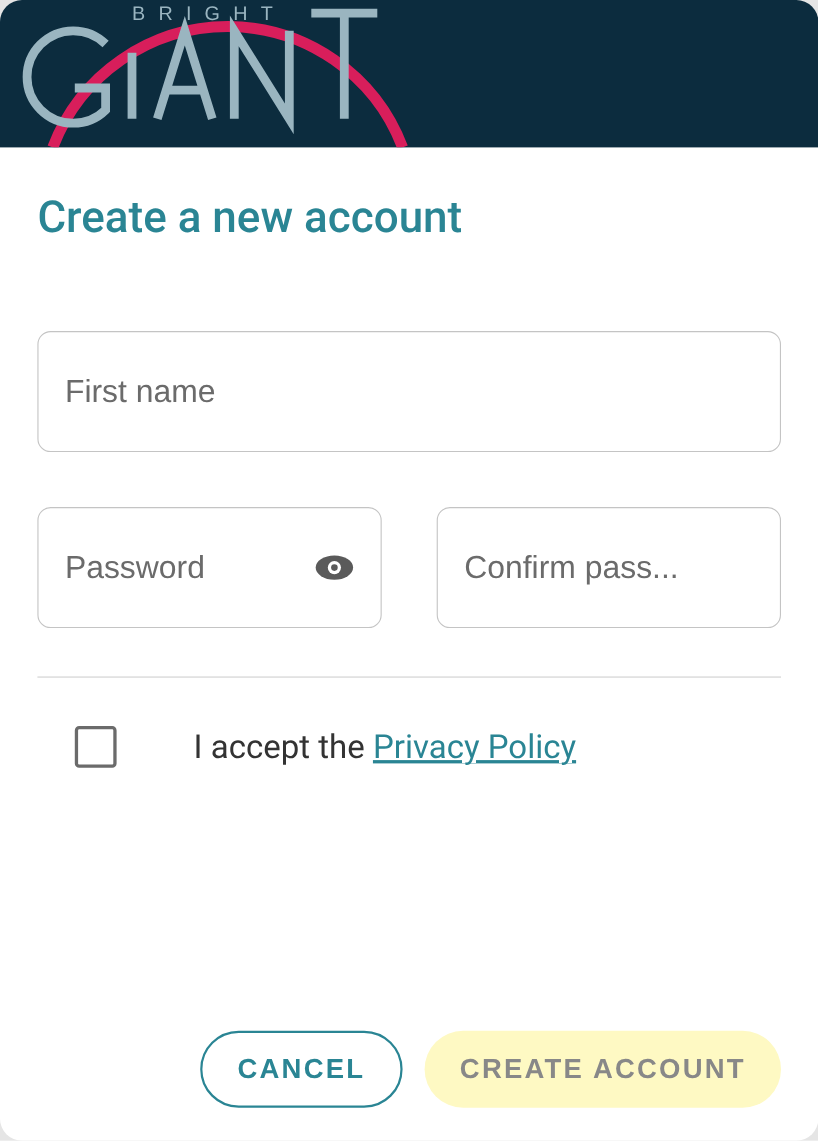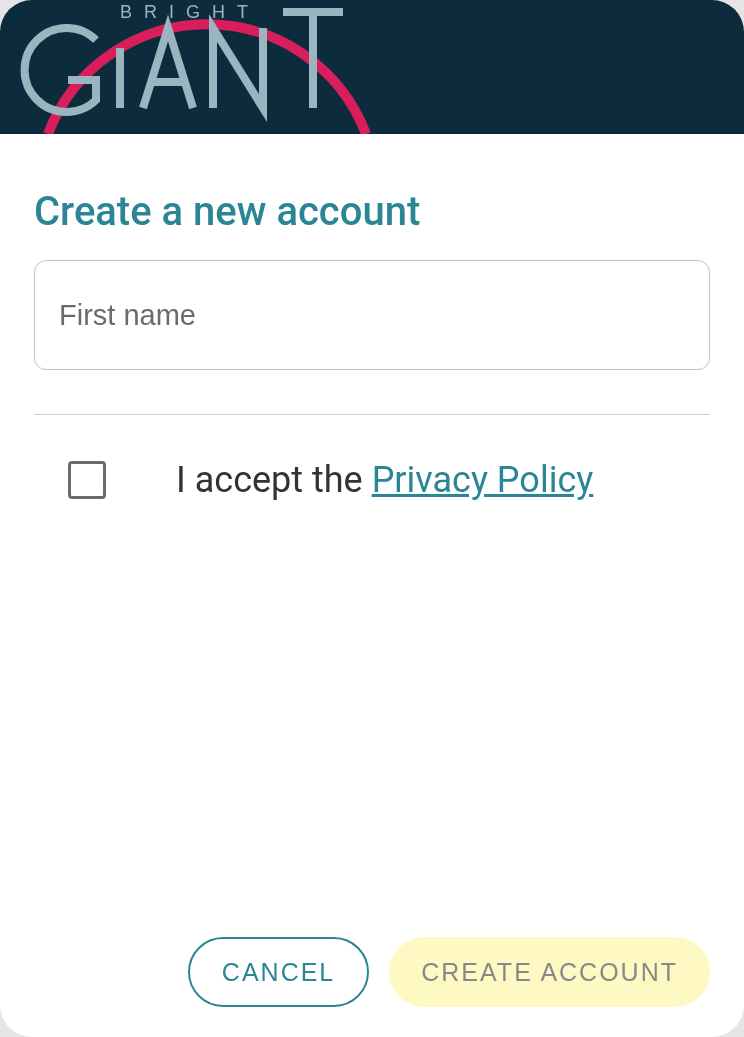--- a/index.html
+++ b/index.html
@@ -13,25 +13,24 @@
       background: #e5e5e5;
       width: 744px;
       height: 1037px;
       overflow: hidden;
     }
     
     .page-container {
       width: 744px;
       height: 1037px;
       background: #ffffff;
-      border-radius: 32px;
+      border-radius: 20px;
       overflow: hidden;
       display: flex;
       flex-direction: column;
-      gap: 14px;
     }
     
     .header {
       background: #0c2c3e;
       height: 134px;
       position: relative;
       overflow: hidden;
     }
     
     .logo {
@@ -46,21 +45,21 @@
       flex: 1;
       padding: 40px 34px 30px 34px;
       display: flex;
       flex-direction: column;
     }
     
     .page-title {
       font-size: 40px;
       font-weight: 500;
       color: #2a8594;
-      margin-bottom: 25px;
+      margin-bottom: 80px;
     }
     
     .form-row {
       display: flex;
       gap: 50px;
       margin-bottom: 50px;
       align-items: flex-end;
     }
     
     .form-field {
@@ -118,42 +117,42 @@
     .checkbox {
       width: 38px;
       height: 38px;
       border: 3px solid #6b6b6b;
       border-radius: 4px;
       margin-right: 70px;
       cursor: pointer;
     }
     
     .checkbox-label {
-      font-size: 36px;
+      font-size: 30px;
       color: #333;
     }
     
     .privacy-link {
       color: #2a8594;
       text-decoration: underline;
       cursor: pointer;
     }
     
     .button-row {
       display: flex;
       justify-content: flex-end;
       gap: 20px;
       margin-top: auto;
     }
     
     .btn {
       height: 70px;
       border-radius: 35px;
       font-size: 25px;
-      font-weight: 400;
+      font-weight: 700;
       letter-spacing: 2px;
       cursor: pointer;
       display: flex;
       align-items: center;
       justify-content: center;
       padding: 0 32px;
     }
     
     .btn-cancel {
       background: #ffffff;
@@ -198,20 +197,35 @@
 
     <h1 class="page-title">Create a new account</h1>
 
     <div class="form-row">
       <div class="form-field">
         <input type="text" placeholder="First name" style="">
       </div>
     </div>
 
 
+    <div class="form-row">
+      <div class="form-field">
+        <input type="password" placeholder="Password" style="">
+        <div class="password-toggle">
+          <svg width="36" height="24" viewBox="0 0 36 24">
+            <ellipse cx="18" cy="12" rx="17" ry="11" fill="#5a5a5a"></ellipse>
+            <circle cx="18" cy="12" r="6" fill="#ffffff"></circle>
+            <circle cx="18" cy="12" r="3" fill="#5a5a5a"></circle>
+          </svg>
+        </div>
+      </div>
+      <div class="form-field">
+        <input type="password" placeholder="Confirm pass..." style="">
+      </div>
+    </div>
 
     <div class="divider"></div>
 
     <div class="checkbox-row">
       <div class="checkbox"></div>
       <div class="checkbox-label">
         <span>I accept the </span><a class="privacy-link">Privacy Policy</a>
       </div>
     </div>
 

